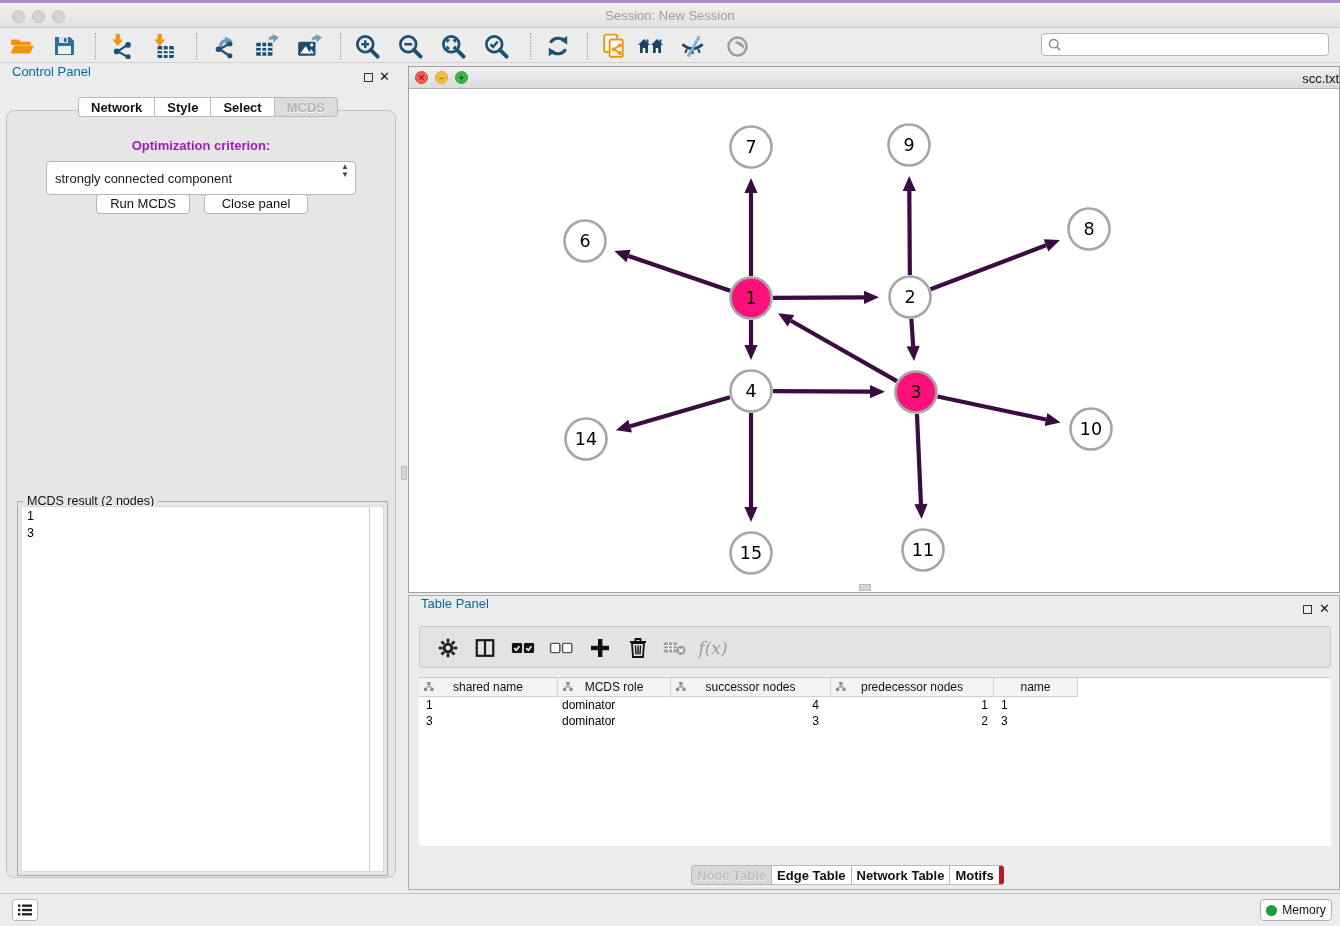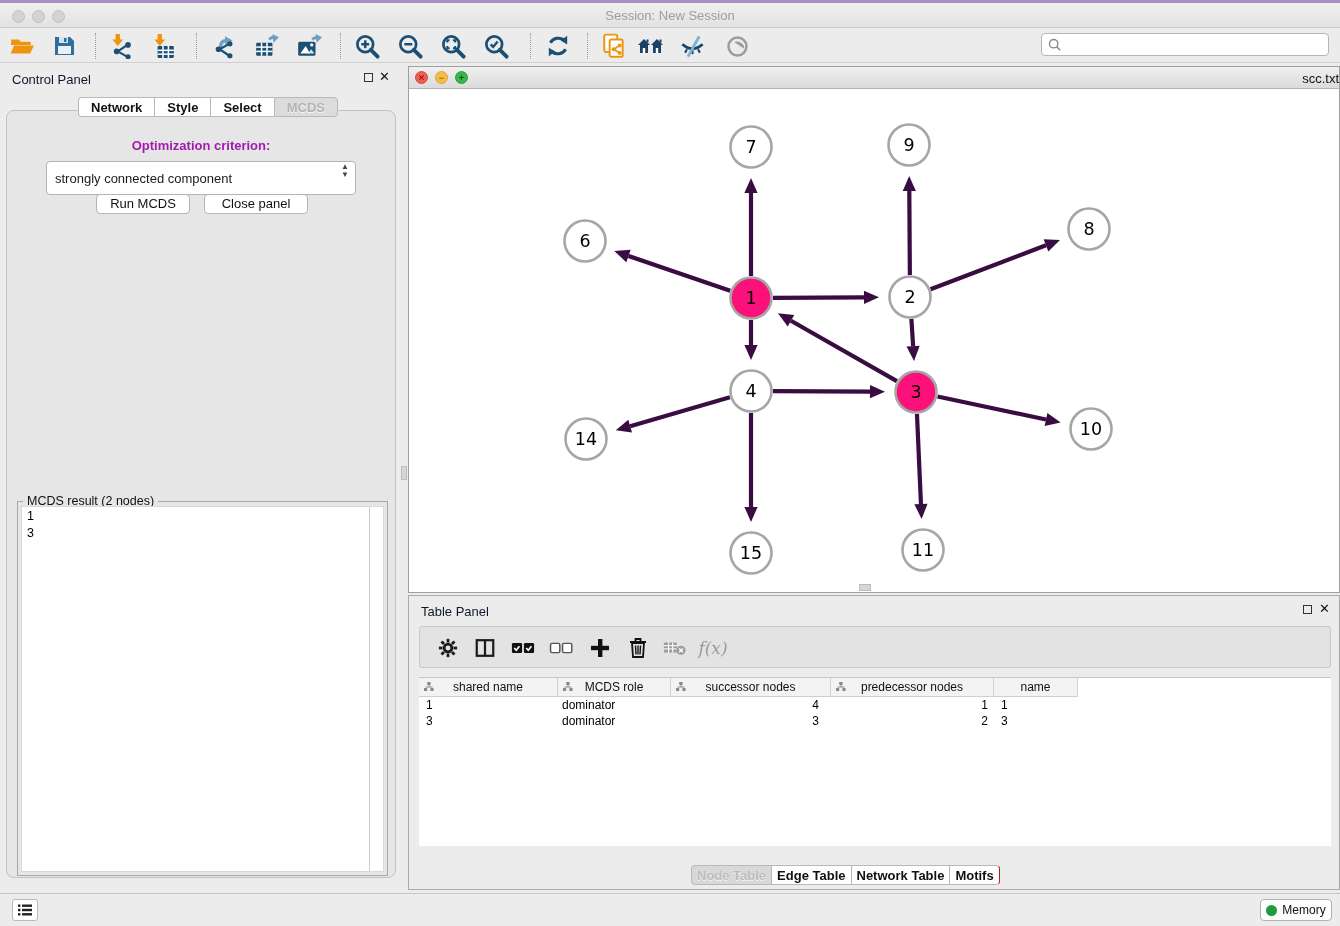--- a/index.html
+++ b/index.html
@@ -17,21 +17,21 @@
   
   .toolbar { position:absolute; left:0; top:29px; width:1340px; height:34px; background:#ececec; border-bottom:1px solid #cfcfcf; }
   .tbtn { position:absolute; top:2px; width:32px; height:30px; display:flex; align-items:center; justify-content:center; background:none; border:none; cursor:default; }
   .tsep { position:absolute; top:4px; height:26px; width:0; border-left:1px dotted #9a9a9a; }
   .searchbox { position:absolute; right:11px; top:4px; width:288px; height:23px; background:#fff; border:1px solid #b5b5b5; border-radius:4px; display:flex; align-items:center; padding-left:6px; }
   .searchbox input { border:none; outline:none; flex:1; font-size:12px; background:transparent; margin-left:4px; font-family:inherit; }
 
   
   .cpanel { position:absolute; left:0; top:64px; width:402px; height:830px; background:#ececec; }
   .panel-head { position:absolute; left:0; top:0; width:100%; height:28px; }
-  .panel-title { position:absolute; left:12px; top:8px; font-size:13px; color:#0f172a; }
+  .panel-title { position:absolute; left:12px; top:0; font-size:13px; color:#0369a1; }
   .float-ic { position:absolute; top:9px; width:9px; height:9px; border:1.5px solid #333; background:transparent; }
   .close-ic { position:absolute; top:5px; font-size:13px; font-weight:bold; color:#111; }
   .cp-tabs { position:absolute; left:78px; top:33px; height:20px; display:flex; z-index:2; }
   .cp-tab { padding:2px 12px 3px; font-size:13px; font-weight:bold; background:#fff; border:1px solid #b9b9b9; border-right:none; color:#111; }
   .cp-tab:first-child { border-radius:4px 0 0 4px; }
   .cp-tab:last-child { border-right:1px solid #b9b9b9; border-radius:0 4px 4px 0; }
   .cp-tab.active { background:#dcdcdc; color:#b3b3b3; text-shadow:0 1px 0 #f6f6f6; }
   .cp-box { position:absolute; left:6px; top:46px; width:390px; height:768px; background:#e6e6e6; border:1px solid #c2c2c2; border-radius:8px; }
   .opt-label { position:absolute; left:0; width:100%; top:27px; text-align:center; font-weight:bold; font-size:13px; color:#a21caf; }
   .dropdown { position:absolute; left:39px; top:50px; width:310px; height:20px; background:#fff; border:1px solid #b4b4b4; border-radius:4px; display:flex; align-items:center; padding:16px 8px; font-size:13px; }
@@ -69,21 +69,21 @@
   .trow { display:flex; height:16px; }
   .tcell { font-size:12px; line-height:16px; color:#000; overflow:hidden; }
   .c0 { width:139px; padding-left:7px; text-align:left; }
   .c1 { width:113px; padding-left:4px; text-align:left; }
   .c2 { width:160px; padding-right:12px; text-align:right; }
   .c3 { width:163px; padding-right:6px; text-align:right; }
   .c4 { width:84px; padding-left:7px; text-align:left; }
   .tp-tabs { position:absolute; left:282px; top:269px; height:20px; display:flex; }
   .tp-tab { padding:2px 5px 3px; font-size:13px; font-weight:bold; background:#fff; border:1px solid #b9b9b9; border-right:none; color:#111; }
   .tp-tab:first-child { border-radius:4px 0 0 4px; }
-  .tp-tab:last-child { border-right:1px solid #b91c1c; border-radius:0 4px 4px 0; }
+  .tp-tab:last-child { border-right:5px solid #b91c1c; border-radius:0 4px 4px 0; }
   .tp-tab.active { background:#d8d8d8; color:#bdbdbd; text-shadow:0 1px 0 #f3f3f3; }
 
   
   .statusbar { position:absolute; left:0; bottom:0; width:1340px; height:33px; background:#ececec; border-top:1px solid #c6c6c6; }
   .list-btn { position:absolute; left:12px; top:5px; width:26px; height:22px; background:#fff; border:1px solid #b9b9b9; border-radius:3px; display:flex; align-items:center; justify-content:center; }
   .mem-btn { position:absolute; right:8px; top:5px; width:72px; height:22px; background:#fdfdfd; border:1px solid #b0b0b0; border-radius:4px; display:flex; align-items:center; justify-content:center; gap:5px; font-size:12px; color:#111; }
   .mem-dot { width:11px; height:11px; border-radius:50%; background:#1f9a3d; }
 </style>
 </head>
 <body>

